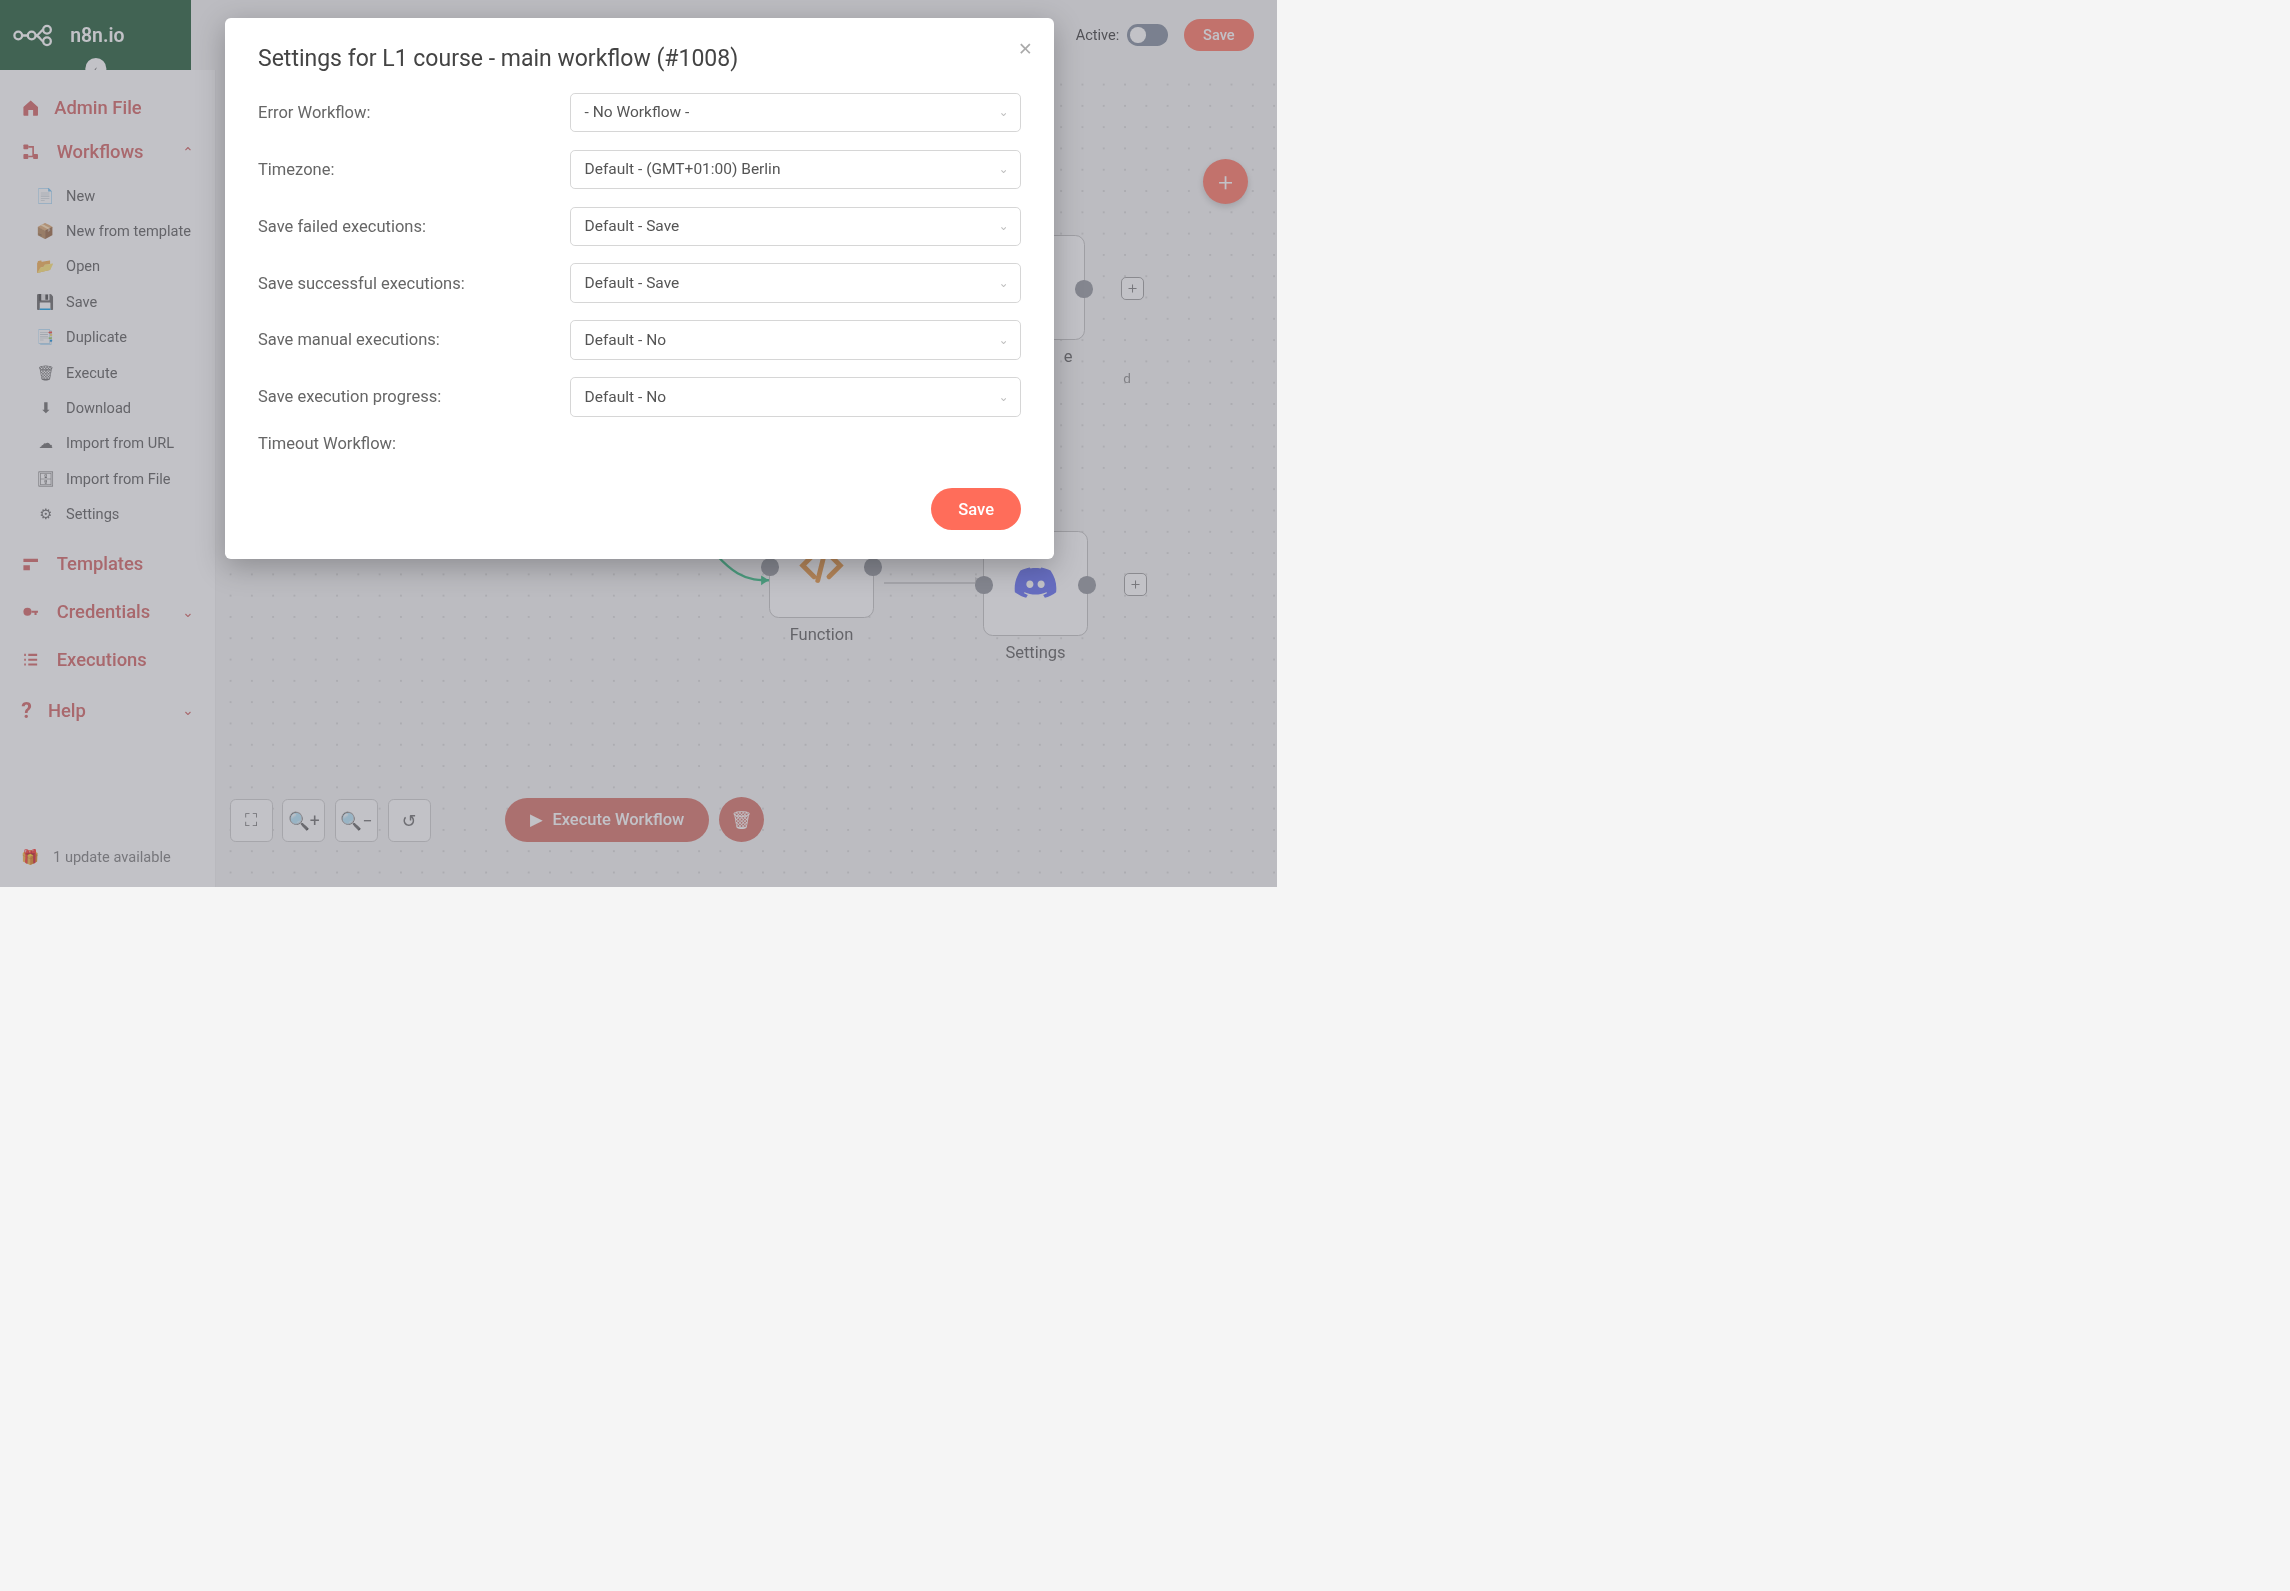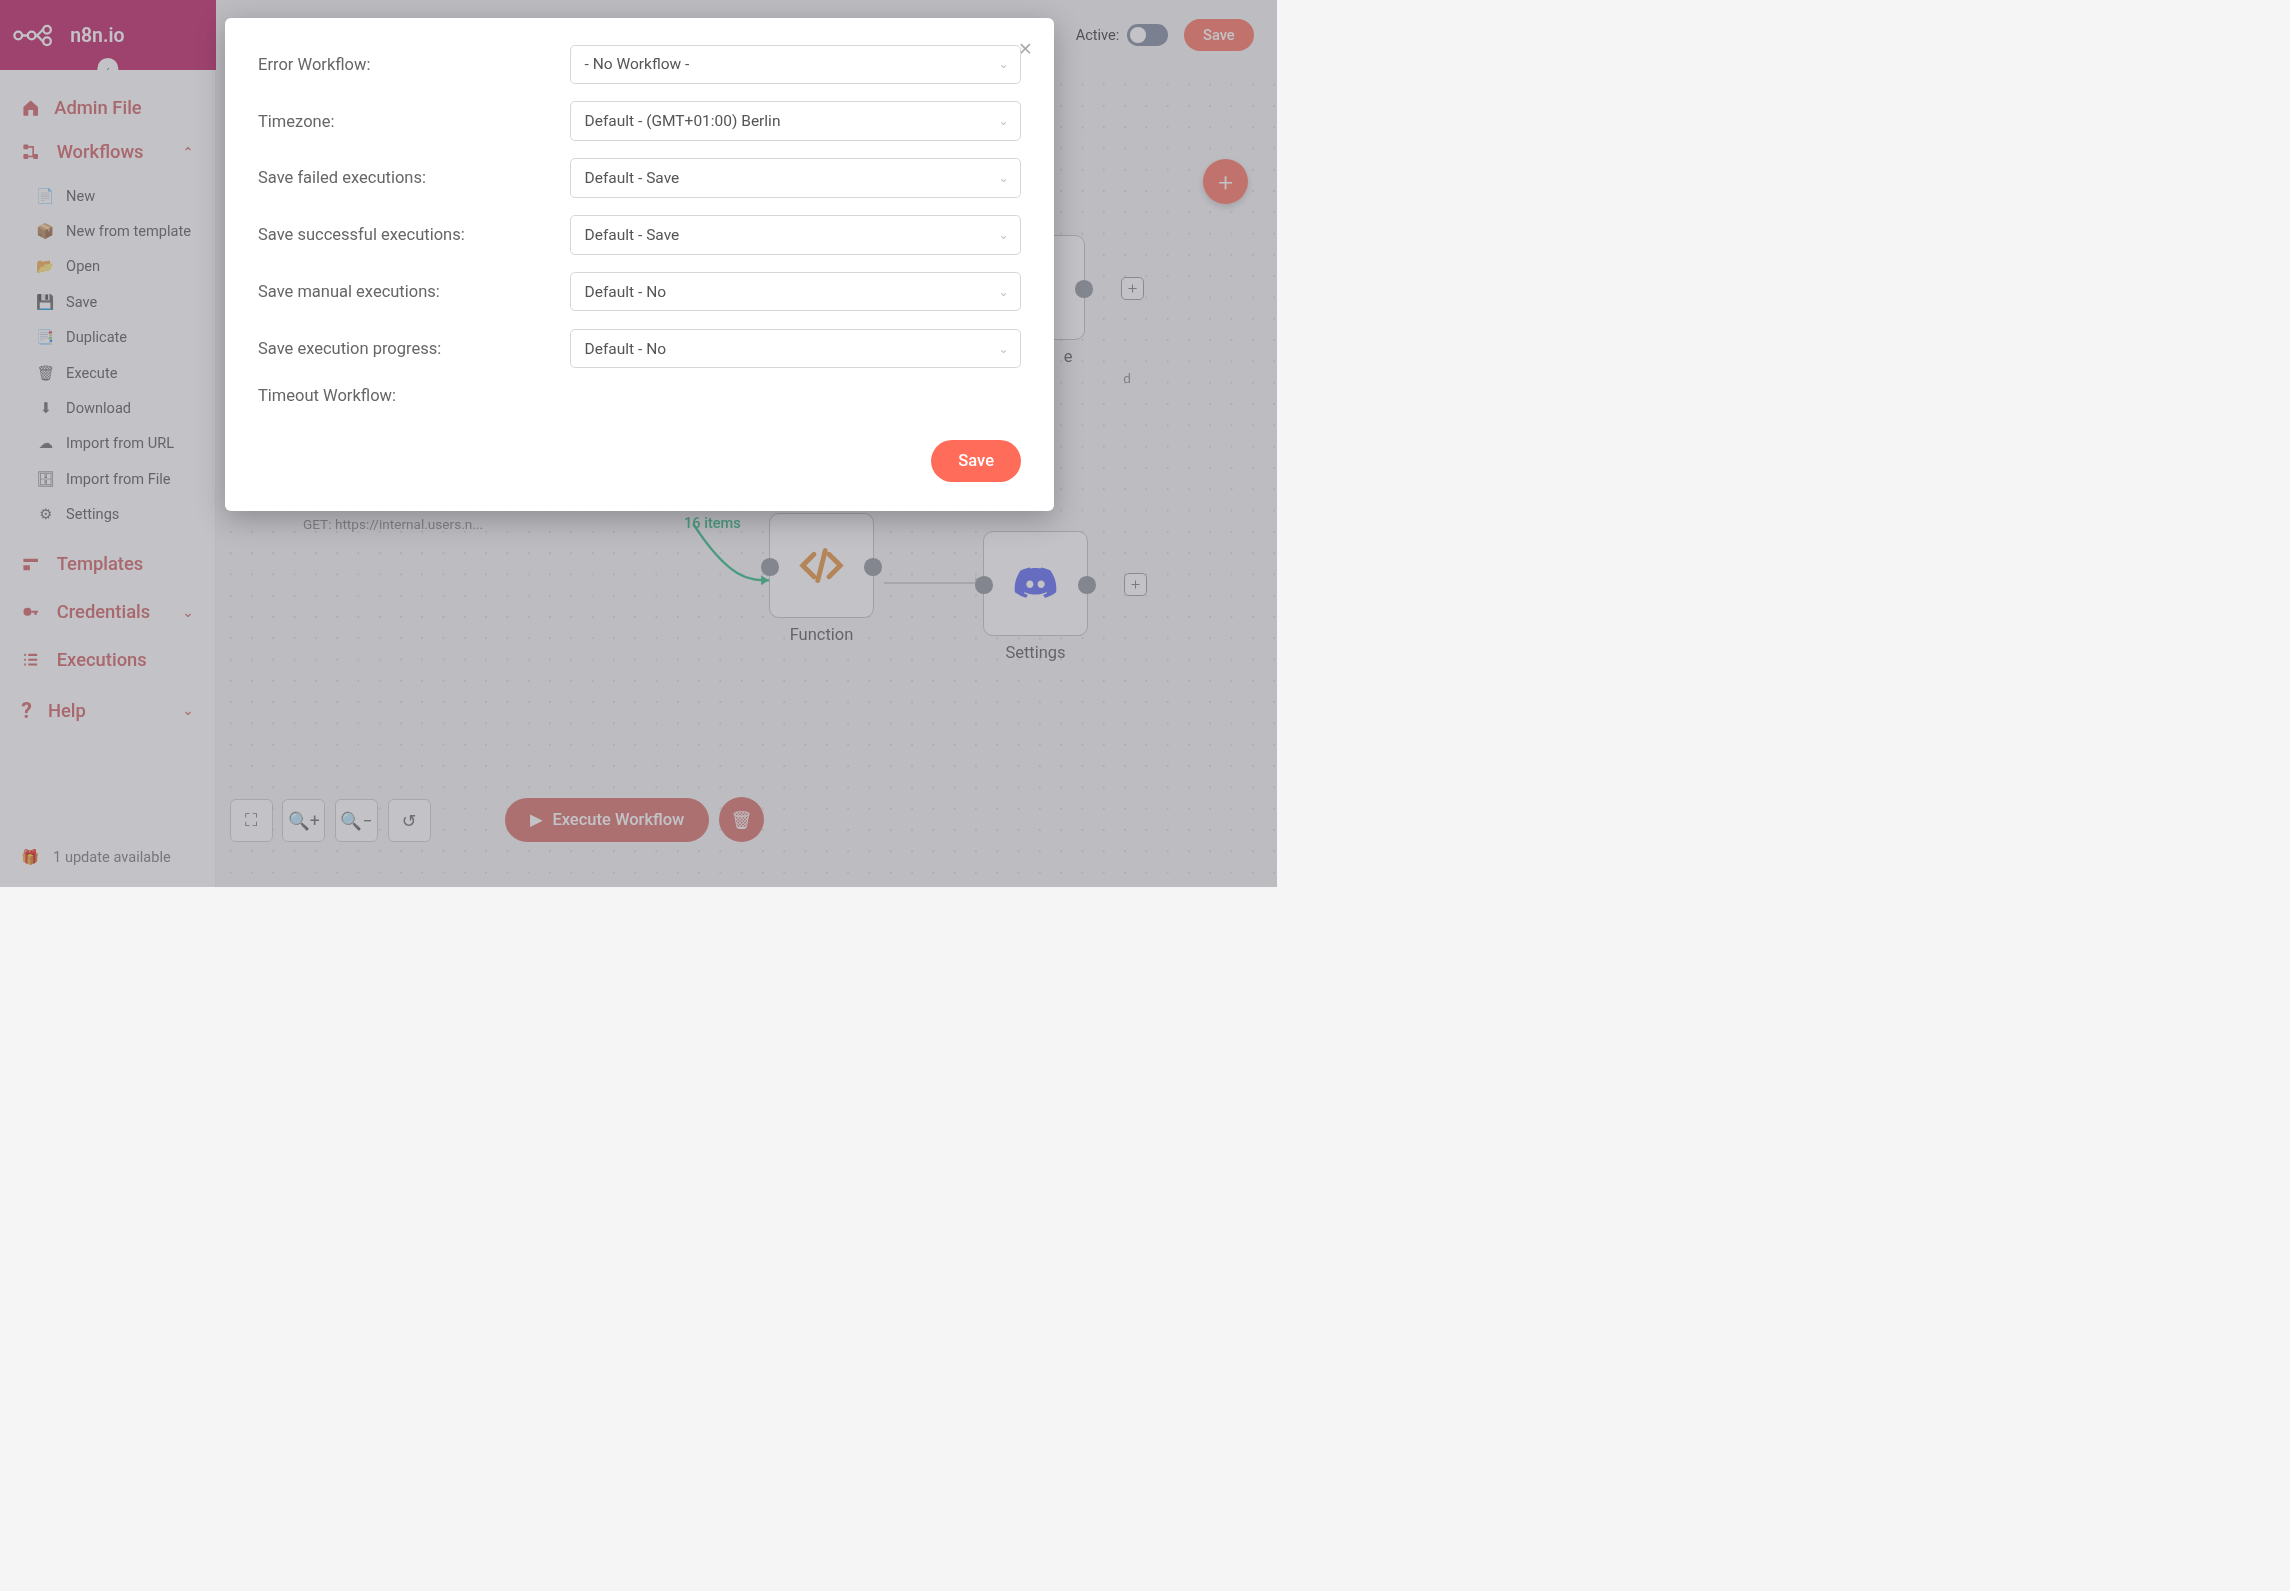--- a/index.html
+++ b/index.html
@@ -1,20 +1,20 @@
 <!DOCTYPE html>
 <html><head>
 <meta charset="utf-8">
 <style>
   * { box-sizing: border-box; margin: 0; padding: 0; font-family: -apple-system, BlinkMacSystemFont, "Segoe UI", Roboto, sans-serif; }
   body { background: #f5f5f5; width: 1277px; height: 887px; overflow: hidden; position: relative; }
 
   
   .header { position: absolute; top: 0; left: 0; right: 0; height: 70px; display: flex; align-items: center; }
-  .brand { width: 216px; height: 70px; background: #be185d; display: flex; align-items: center; padding-left: 11.6px; gap: 11.6px; position: relative; }
+  .brand { width: 191px; height: 70px; background: #14532d; display: flex; align-items: center; padding-left: 11.6px; gap: 11.6px; position: relative; }
   .brand-logo { width: 47px; height: 23px; }
   .brand-name { color: #fff; font-size: 19.4px; font-weight: 600; }
   .brand-collapse { position: absolute; bottom: -9.7px; left: 50%; transform: translateX(-50%); width: 21.3px; height: 21.3px; background: #fff; border-radius: 10.7px 10.7px 0 0; display:flex; align-items:center; justify-content:center; font-size:10.7px; color:#555; box-shadow: 0 1px 2.9px rgba(0,0,0,.15);}
   .header-right { flex: 1; display: flex; align-items: center; justify-content: flex-end; padding-right: 23px; gap: 15.5px; }
   .active-wrap { display: flex; align-items: center; gap: 7.8px; color: #333; font-size: 14.6px; }
   .toggle { width: 41px; height: 21.3px; border-radius: 10.7px; background: #7d8899; position: relative; }
   .toggle::after { content:''; position:absolute; left:2.9px; top:2.9px; width:15.5px; height:15.5px; border-radius:50%; background:#fff; }
   .toggle.small { width: 43px; height: 21.3px; background:#ccc; }
   .save-btn { background:#ff6d5a; color:#fff; border:none; border-radius:17.5px; padding:6.8px 19.4px; font-size:14.6px; font-weight:500; }
 
@@ -245,20 +245,21 @@
   </button>
   <div class="trash-btn">
       <span>🗑</span>
     </div>
 </div>
 
 <div class="overlay"></div>
 
 <div class="modal">
   <div class="modal-close">✕</div>
+  <div class="modal-title">Settings for L1 course - main workflow (#1008)</div>
 
   <div class="form-row">
     <div class="form-label">Error Workflow:</div>
     <div class="select"><span>- No Workflow -</span><span class="chev">⌄</span></div>
   </div>
   <div class="form-row">
     <div class="form-label">Timezone:</div>
     <div class="select"><span>Default - (GMT+01:00) Berlin</span><span class="chev">⌄</span></div>
   </div>
   <div class="form-row">

